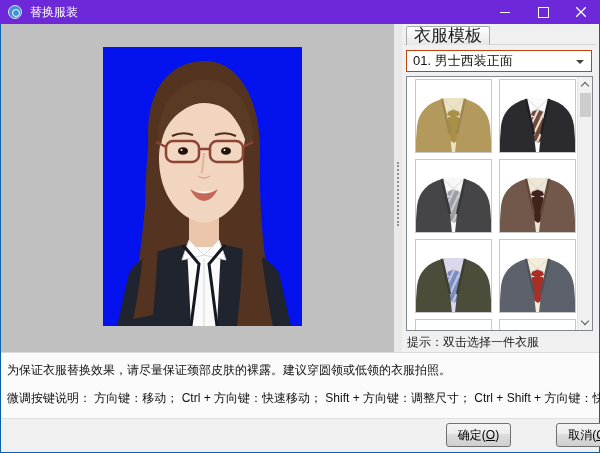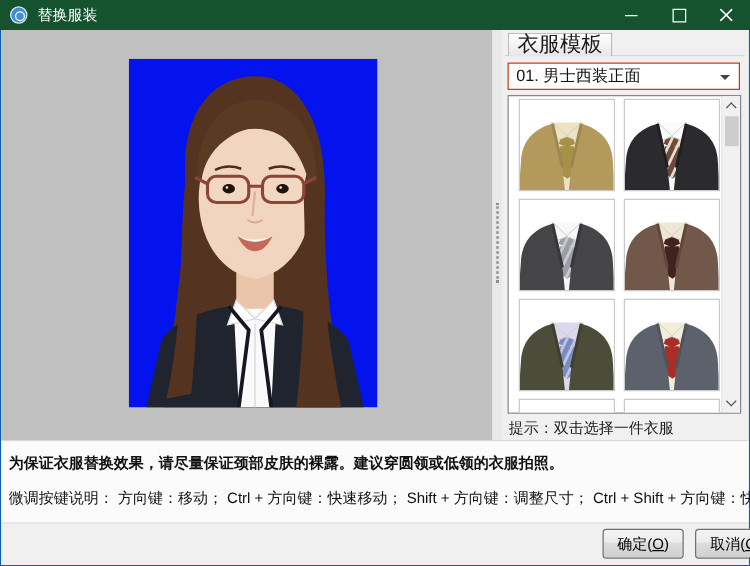--- a/index.html
+++ b/index.html
@@ -1,20 +1,20 @@
 <!DOCTYPE html>
 <html><head>
 <meta charset="utf-8">
 <style>
   html,body{margin:0;padding:0;background:#888;font-family:"Liberation Sans",sans-serif;}
   *{box-sizing:border-box;}
   .window{position:relative;width:600px;height:453px;background:#f0f0f0;
     box-shadow:inset 0 0 0 1px #0a60ae;overflow:hidden;}
   
-  .titlebar{position:absolute;left:0;top:0;width:600px;height:24px;background:#14532d;}
+  .titlebar{position:absolute;left:0;top:0;width:600px;height:24px;background:#6d28d9;}
   .app-icon{position:absolute;left:8px;top:5px;width:14px;height:14px;border-radius:50%;
     background:#3f8fd6;border:1px solid #dce9f5;}
   .app-icon::after{content:"";position:absolute;left:3px;top:3px;width:6px;height:6px;
     border-radius:50%;border:1.5px solid #fff;}
   .win-title{position:absolute;left:30px;top:0;height:24px;line-height:24px;color:#fff;font-size:12px;}
   .ctrls{position:absolute;right:0;top:0;height:24px;display:flex;}
   .ctrl{width:38px;height:24px;position:relative;cursor:default;}
   .ctrl-min::after{content:"";position:absolute;left:14px;top:12px;width:10px;height:1px;background:#fff;}
   .ctrl-max::after{content:"";position:absolute;left:14px;top:7px;width:9px;height:9px;border:1px solid #fff;}
   .ctrl-close svg{position:absolute;left:14px;top:7px;}
@@ -41,29 +41,29 @@
   .scroll{position:absolute;right:0;top:0;width:15px;height:253px;background:#f1f1f1;border-left:1px solid #e4e4e4;}
   .s-btn{position:absolute;left:0;width:15px;height:15px;background:#f1f1f1;}
   .s-btn span{position:absolute;left:4px;width:6px;height:6px;border-left:1.4px solid #555;border-top:1.4px solid #555;}
   .s-up span{top:6px;transform:rotate(45deg);}
   .s-down{bottom:0;}
   .s-down span{top:3px;transform:rotate(225deg);}
   .s-thumb{position:absolute;left:2px;top:16px;width:11px;height:24px;background:#cdcdcd;}
   .tip{position:absolute;left:5px;top:310px;font-size:12px;color:#1a1a1a;}
   
   .info{position:absolute;left:1px;top:352px;width:598px;height:66px;background:#fbfbfb;border-top:1px solid #dadada;}
-  .info-line1{position:absolute;left:6px;top:9px;font-size:12px;color:#111;white-space:nowrap;font-weight:bold;}
+  .info-line1{position:absolute;left:6px;top:9px;font-size:12px;color:#111;white-space:nowrap;}
   .info-line2{position:absolute;left:6px;top:37px;font-size:12px;color:#111;white-space:nowrap;}
   
   .btnbar{position:absolute;left:1px;top:418px;width:598px;height:34px;background:#f0f0f0;border-top:1px solid #dfdfdf;}
   .btn{position:absolute;top:4px;width:65px;height:24px;border:1px solid #707070;border-radius:3px;
     background:linear-gradient(#f4f4f4,#ececec 45%,#dddddd 46%,#cfcfcf);
     font-size:12px;color:#000;text-align:center;line-height:22px;cursor:default;
     font-family:"Liberation Sans",sans-serif;}
-  .btn-ok{left:445px;margin-left:36px;}
+  .btn-ok{left:445px;}
   .btn-cancel{left:555px;}
   .key{text-decoration:underline;}
 </style>
 </head>
 <body>
 
 <div class="window">
 
   <div class="titlebar">
     <div class="app-icon"></div>

